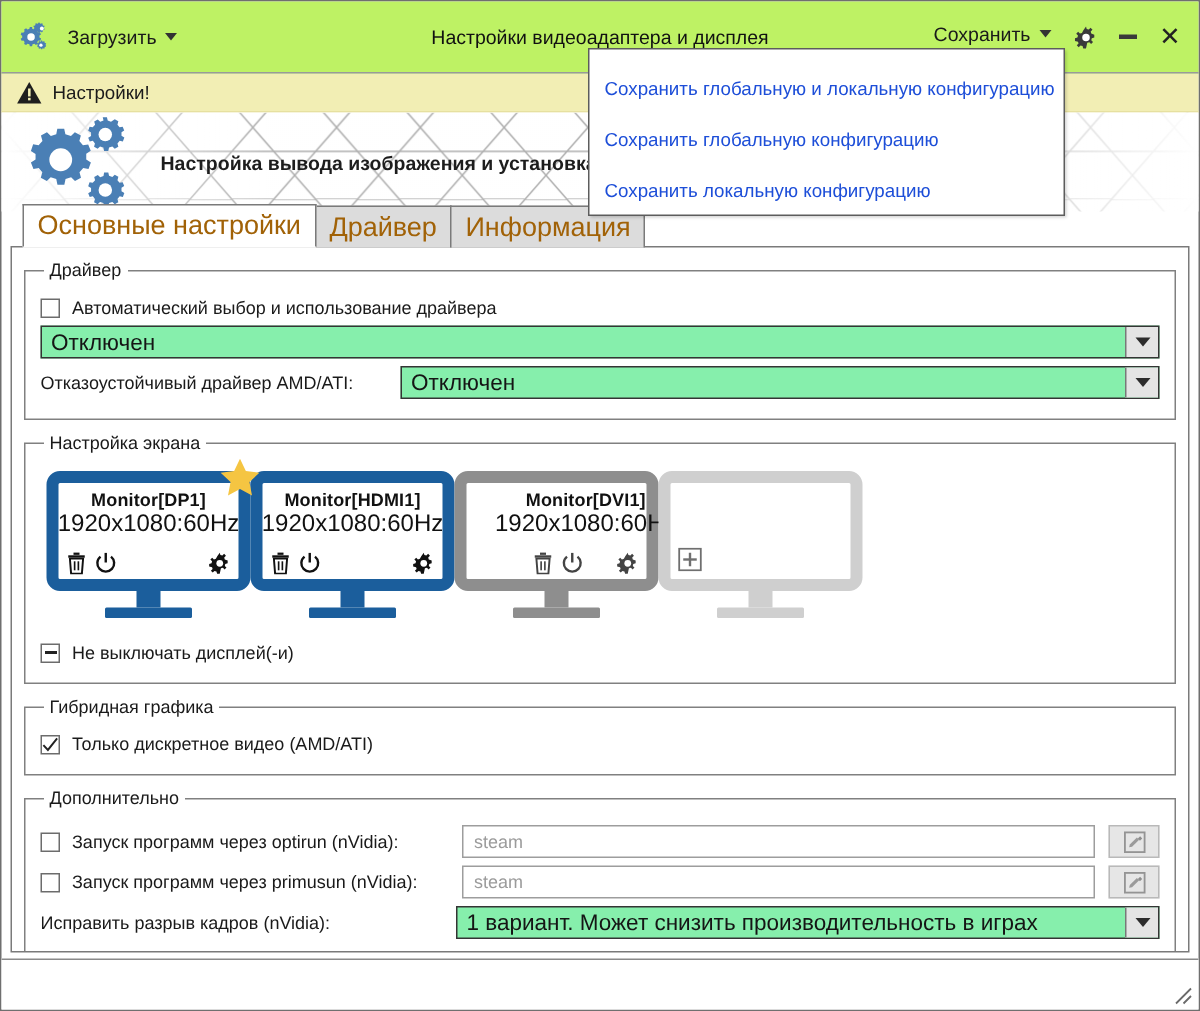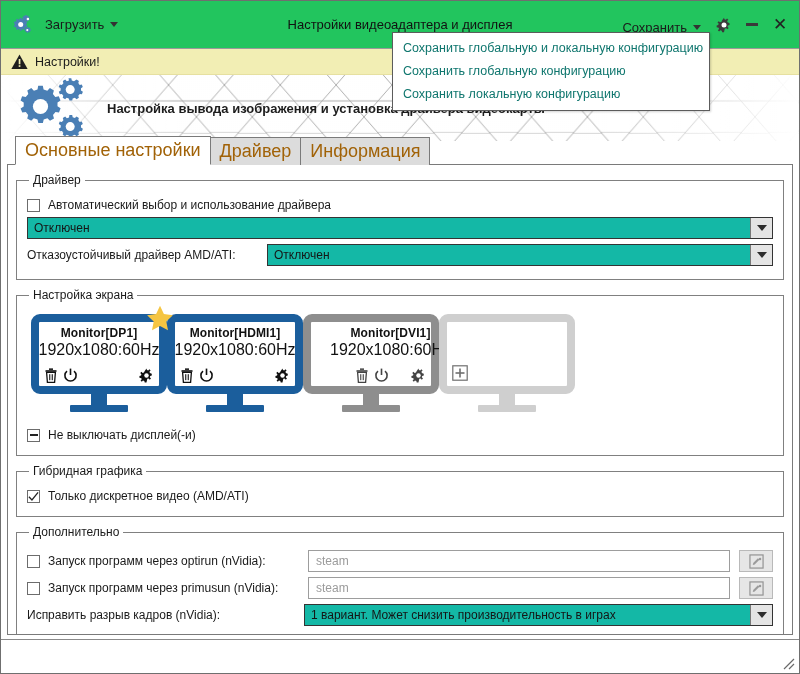--- a/index.html
+++ b/index.html
@@ -16,51 +16,51 @@
     width: 800px; height: 674px;
     position: relative;
     border: 1px solid #6f6f6f;
     background: #fff;
     display: flex; flex-direction: column;
   }
 
   
   .titlebar {
     height: 48px; min-height: 32px;
-    background: #22c55e;
+    background: #bef264;
     border-bottom: 1px solid #9a9a9a;
     display: flex; align-items: center;
     position: relative;
     padding: 18px 6px;
   }
   .app-logo { width: 30px; display: flex; align-items: center; justify-content: center; }
   .menu-btn {
     display: flex; align-items: center; gap: 6px;
     padding: 3px 8px; font-size: 13px; color: #1a1a1a; cursor: default;
   }
   .caret { width: 0; height: 0; border-left: 4px solid transparent;
            border-right: 4px solid transparent; border-top: 5px solid #333; }
   .title-center {
     position: absolute; left: 0; right: 0; text-align: center;
     font-size: 13px; color: #111; pointer-events: none;
   }
-  .title-right { margin-left: auto; display: flex; align-items: flex-end; gap: 2px; z-index:3; }
+  .title-right { margin-left: auto; display: flex; align-items: flex-start; gap: 2px; z-index:3; }
   .tb-icon { width: 26px; height: 26px; display: flex; align-items: center; justify-content: center; cursor: default; }
   .tb-close { font-size: 17px; line-height: 1; color: #222; }
   .tb-min { width: 12px; height: 3px; background: #3a3a3a; }
 
   
   .dropdown {
     position: absolute; left: 391px; top: 31px; width: 318px;
     background: #fff; border: 1px solid #5c5c5c; z-index: 50;
     padding: 4px 0;
     box-shadow: 1px 1px 2px rgba(0,0,0,.18);
   }
   .dropdown-item {
-    padding: 4px 10px 5px 10px; font-size: 12.5px; color: #0f766e; white-space: nowrap;
+    padding: 4px 10px 5px 10px; font-size: 12.5px; color: #1d4ed8; white-space: nowrap; margin-top: 11px;
   }
 
   
   .warnbar {
     height: 26px; min-height: 26px; background: #f2eeb4;
     display: flex; align-items: center; gap: 7px; padding-left: 10px;
     font-size: 12.5px; color: #1b1b1b;
     border-bottom: 1px solid #e6e0a0;
   }
 
@@ -120,22 +120,22 @@
     display: inline-flex; align-items: center; justify-content: center;
     margin-right: 8px; flex: 0 0 auto; cursor: default;
   }
   .cb .mark-check {
     width: 11px; height: 11px;
   }
   .cb .mark-dash { width: 8px; height: 2px; background: #222; }
 
   
   .combo {
-    border: 1px solid #343434; background: #14b8a6; height: 22px;
-    display: flex; align-items: center; font-size: 12px; color: #151515;
+    border: 1px solid #343434; background: #86efac; height: 22px;
+    display: flex; align-items: center; font-size: 15px; color: #151515;
     padding-left: 6px; position: relative;
   }
   .combo .arrowbox {
     margin-left: auto; width: 22px; height: 20px; background: #e4e4e4;
     border-left: 1px solid #787878; display: flex; align-items: center; justify-content: center;
   }
   .arrow-dn { width: 0; height: 0; border-left: 5px solid transparent;
               border-right: 5px solid transparent; border-top: 6px solid #2c2c2c; }
   .textinput {
     border: 1px solid #9d9d9d; background: #fff; height: 22px;

